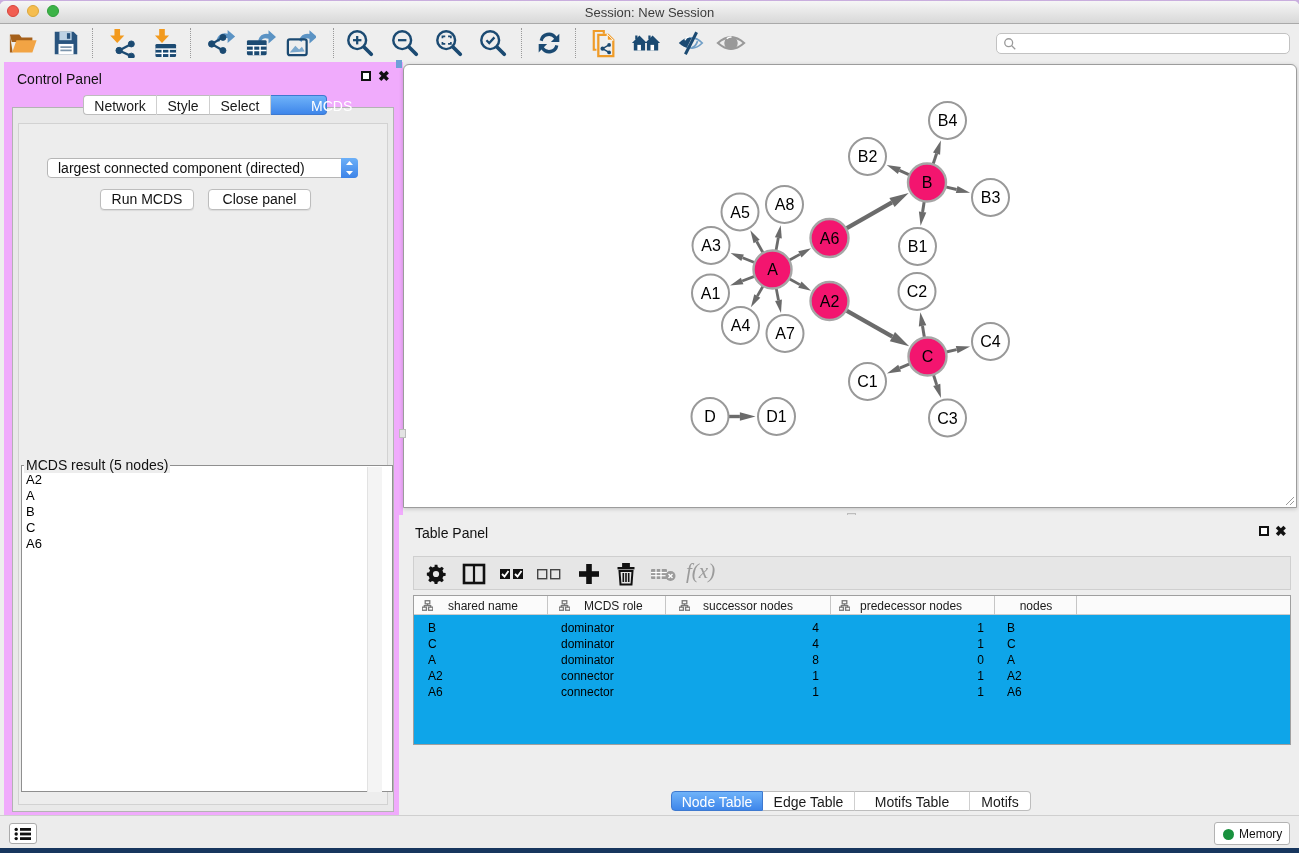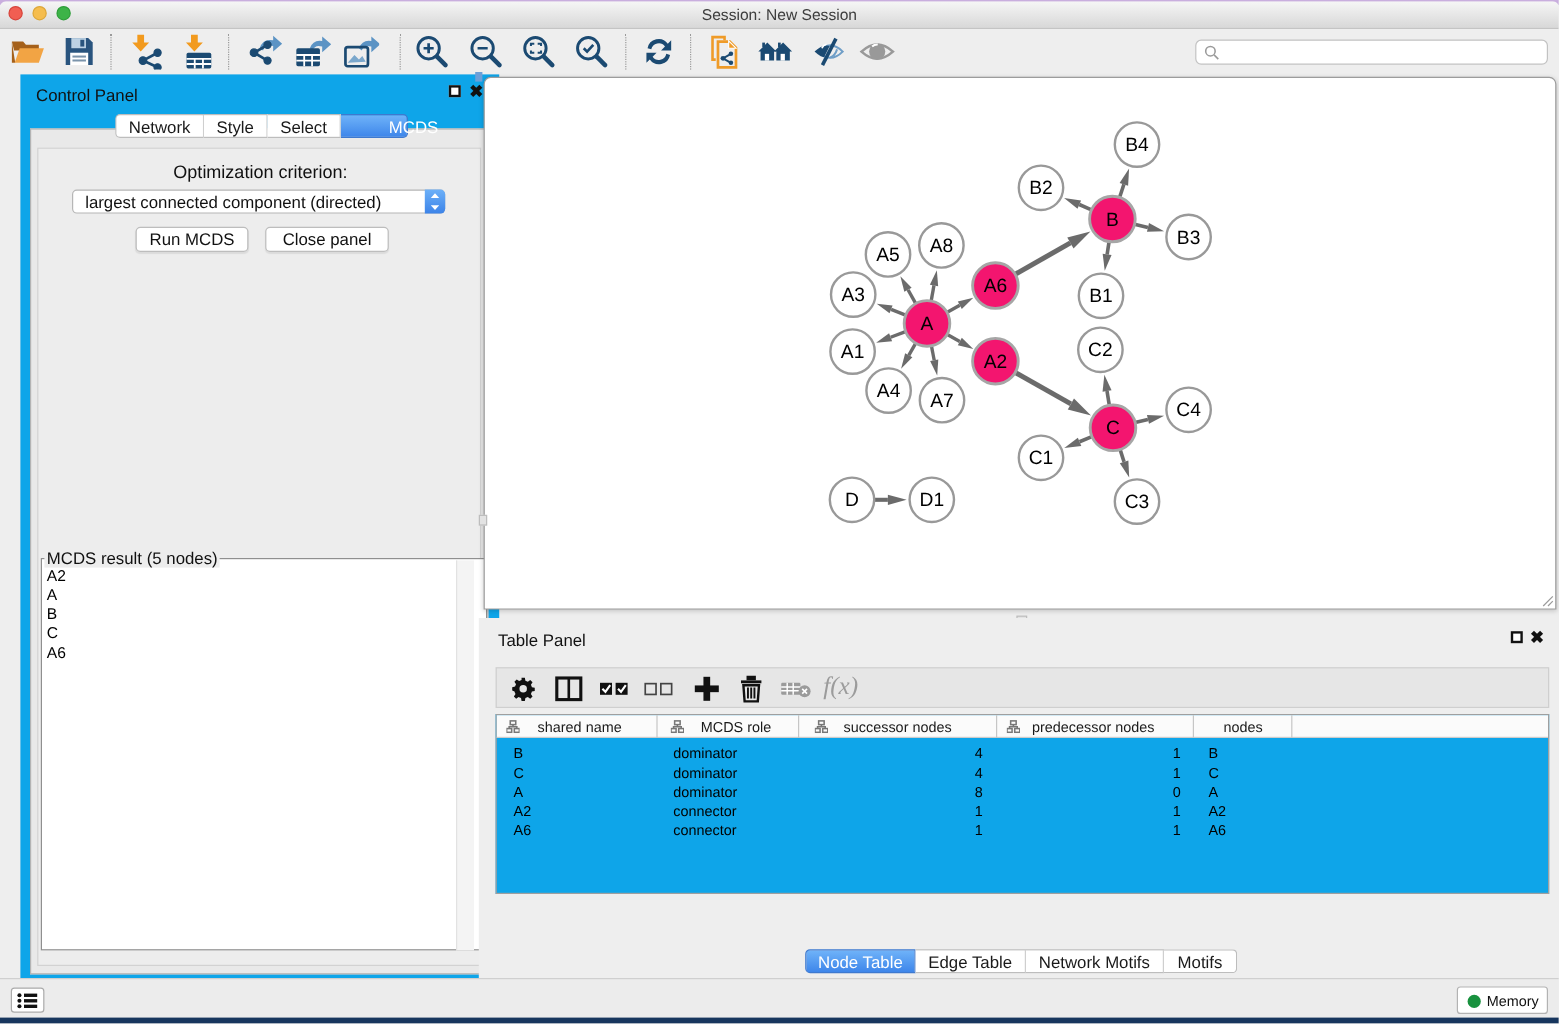--- a/index.html
+++ b/index.html
@@ -15,21 +15,21 @@
 #titlebar .tl { top:4px; }
 #titlebar .title { position:absolute; left:0; right:0; top:4px; text-align:center; font-size:13px; color:#3c3c3c; }
 .tl { position:absolute; width:12px; height:12px; border-radius:50%; top:6px; }
 #toolbar { position:absolute; left:0; top:25px; width:1299px; height:37px; background:#eeeeee; }
 .tbsep { position:absolute; top:3px; height:30px; width:0; border-left:1px dotted #9a9a9a; }
 .tbicon { position:absolute; top:3px; width:30px; height:30px; }
 #searchbox { position:absolute; left:996px; top:8px; width:294px; height:21px; background:#ffffff;
   border:1px solid #c2c2c2; border-radius:5px; }
 
 
-#leftpane { position:absolute; left:17px; top:62px; width:399px; height:753px; background:#0ea5e9; }
+#leftpane { position:absolute; left:4px; top:62px; width:399px; height:753px; background:#f0abfc; }
 .paneltitle { font-size:14px; color:#111; }
 .winbtn-max { position:absolute; width:10px; height:10px; border:2px solid #111; background:#fff; }
 .winbtn-x { position:absolute; font-size:14px; font-weight:bold; color:#111; line-height:10px; }
 .seg { position:absolute; display:flex; }
 .seg div { height:20px; line-height:20px; font-size:14px; text-align:center; background:#ffffff;
   border-top:1px solid #bdbdbd; border-bottom:1px solid #bdbdbd; border-right:1px solid #cfcfcf; color:#1a1a1a; }
 .seg div:first-child { border-left:1px solid #bdbdbd; border-radius:4px 0 0 4px; }
 .seg div:last-child { border-radius:0 4px 4px 0; border-right:1px solid #bdbdbd; }
 .seg div.sel { background:linear-gradient(#6fb3f9,#3e86ea); color:#ffffff; border-color:#3e79cf; }
 #cp-outer { position:absolute; left:8px; top:45px; width:382px; height:705px; background:#e9e9e9; border:1px solid #b3b3b3; }
@@ -273,21 +273,20 @@
   <div class="winbtn-max" style="left:357px; top:9px;"></div>
   <div class="winbtn-x" style="left:374px; top:9px;">✖</div>
   <div class="seg" style="left:79px; top:33px; z-index:3;">
     <div style="width:74px;">Network</div>
     <div style="width:53px;">Style</div>
     <div style="width:61px;">Select</div>
     <div class="sel" style="width:56px;padding-left:40px;">MCDS</div>
   </div>
   <div id="cp-outer">
     <div id="cp-inner">
-      <div class="abs" style="left:0; width:370px; top:11px; text-align:center; font-size:15px; color:#111;">Optimization criterion:</div>
       <div id="combo">largest connected component (directed)
         <div class="stepper">
           <svg width="17" height="20" viewBox="0 0 17 20">
             <path d="M8.5 3 L12 7 H5 Z" fill="#ffffff"></path>
             <path d="M8.5 17 L5 13 H12 Z" fill="#ffffff"></path>
           </svg>
         </div>
       </div>
       <div class="pbtn" style="left:81px; top:65px; width:94px;">Run MCDS</div>
       <div class="pbtn" style="left:189px; top:65px; width:103px;">Close panel</div>
@@ -522,21 +521,21 @@
     <div class="trow" style="left:593px; top:72px;">A2</div>
     <div class="trow" style="left:14px;  top:88px;">A6</div>
     <div class="trow" style="left:147px; top:88px;">connector</div>
     <div class="trow" style="left:300px; top:88px; width:105px; text-align:right;">1</div>
     <div class="trow" style="left:460px; top:88px; width:110px; text-align:right;">1</div>
     <div class="trow" style="left:593px; top:88px;">A6</div>
   </div>
   <div class="seg" style="left:272px; top:276px;">
     <div class="sel" style="width:92px;">Node Table</div>
     <div style="width:92px;">Edge Table</div>
-    <div style="width:115px;">Network Motifs</div>
+    <div style="width:115px;">Motifs Table</div>
     <div style="width:61px;">Motifs</div>
   </div>
 </div>
 <div id="statusbar"></div>
 <div id="listbtn">
   <svg width="18" height="14" viewBox="0 0 18 14" style="position:absolute;left:4px;top:3px;">
     <g fill="#111">
       <circle cx="2.2" cy="2.4" r="1.7"></circle>
         <rect x="6" y="1" width="11" height="2.8"></rect>
       <circle cx="2.2" cy="7" r="1.7"></circle>

